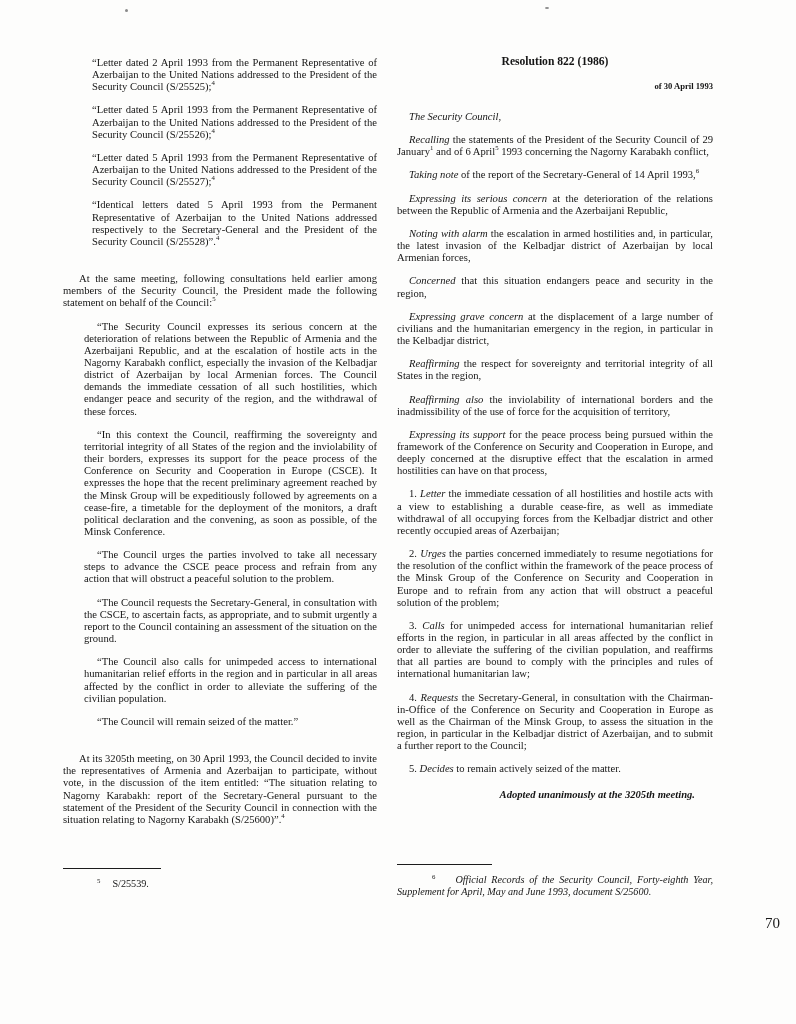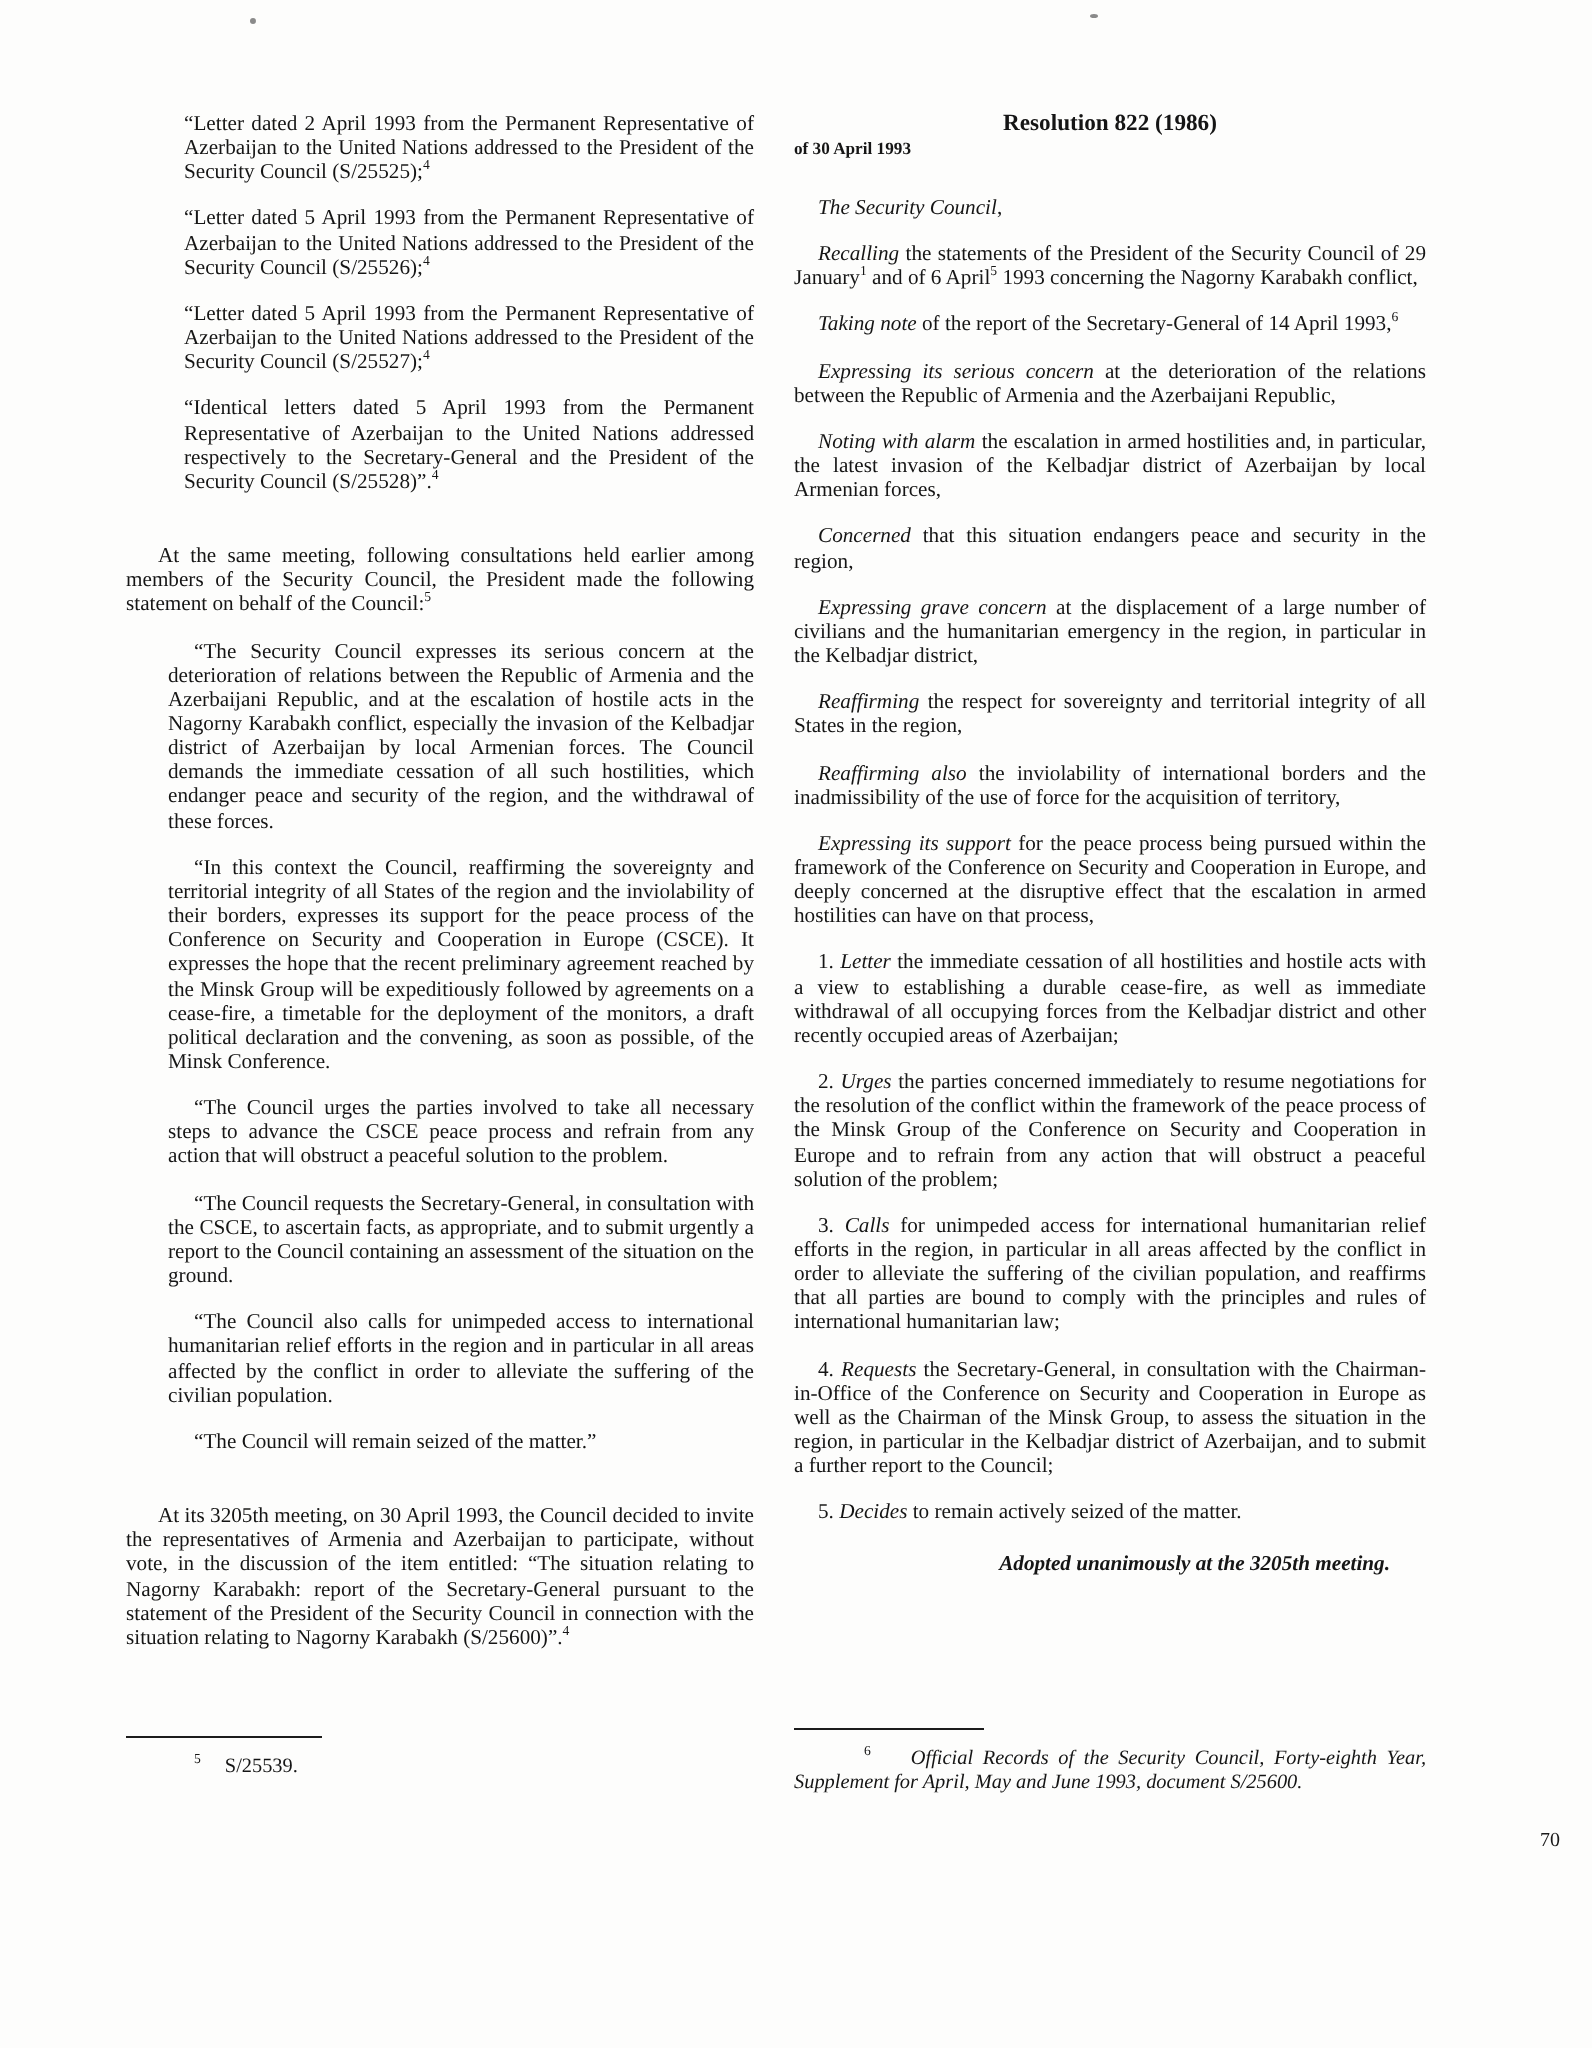--- a/index.html
+++ b/index.html
@@ -14,21 +14,21 @@
   }
   .col {
     position:absolute; display:flex; flex-direction:column;
     font-size:10.6px; line-height:12.15px;
   }
   .col-left  { left:63px;  top:57px; width:314px; height:833px; }
   .col-right { left:397px; top:55px; width:316px; height:843px; }
 
   .res-head { margin-bottom:20px; }
   .res-title { text-align:center; font-weight:bold; font-size:11.6px; line-height:13px; }
-  .res-sub   { text-align:left; font-weight:bold; font-size:8.6px; line-height:10px; margin-top:1px; }
+  .res-sub   { text-align:right; font-weight:bold; font-size:8.6px; line-height:10px; margin-top:13px; }
 
   .paras .para { margin-top:11px; text-align:justify; }
   .paras .para:first-child { margin-top:0; }
   .para.letter { margin-left:29px; }
   .para.quote  { margin-left:21px; text-indent:13px; }
   .para.body   { text-indent:16px; }
   .para.res    { text-indent:12px; }
   .para.adopted {
     text-align:right; padding-right:18px;
     font-weight:bold; font-style:italic; margin-top:13px;
@@ -43,21 +43,21 @@
   .fn-left  .fn-rule { width:98px; }
   .fn-right .fn-rule { width:95px; }
   .fn-text { font-size:10.2px; line-height:12px; }
   .fn-left  .fn-text { padding-left:34px; }
   .fn-left  .fn-body { margin-left:12px; }
   .fn-right .fn-text { text-indent:35px; text-align:justify; }
   .fn-right .fn-body { margin-left:20px; }
 
   .page-number {
     position:absolute; top:915px; left:0; width:780px;
-    text-align:right; font-size:10px; color:#1a1a1a;
+    text-align:right; font-size:15px; color:#1a1a1a;
   }
   .speck { position:absolute; background:#8a8a8a; border-radius:50%; }
   .speck-1 { left:125px; top:9px; width:3px; height:3px; }
   .speck-2 { left:545px; top:7px; width:4px; height:2px; }
 </style>
 </head>
 <body>
 
 <div class="page">
 

